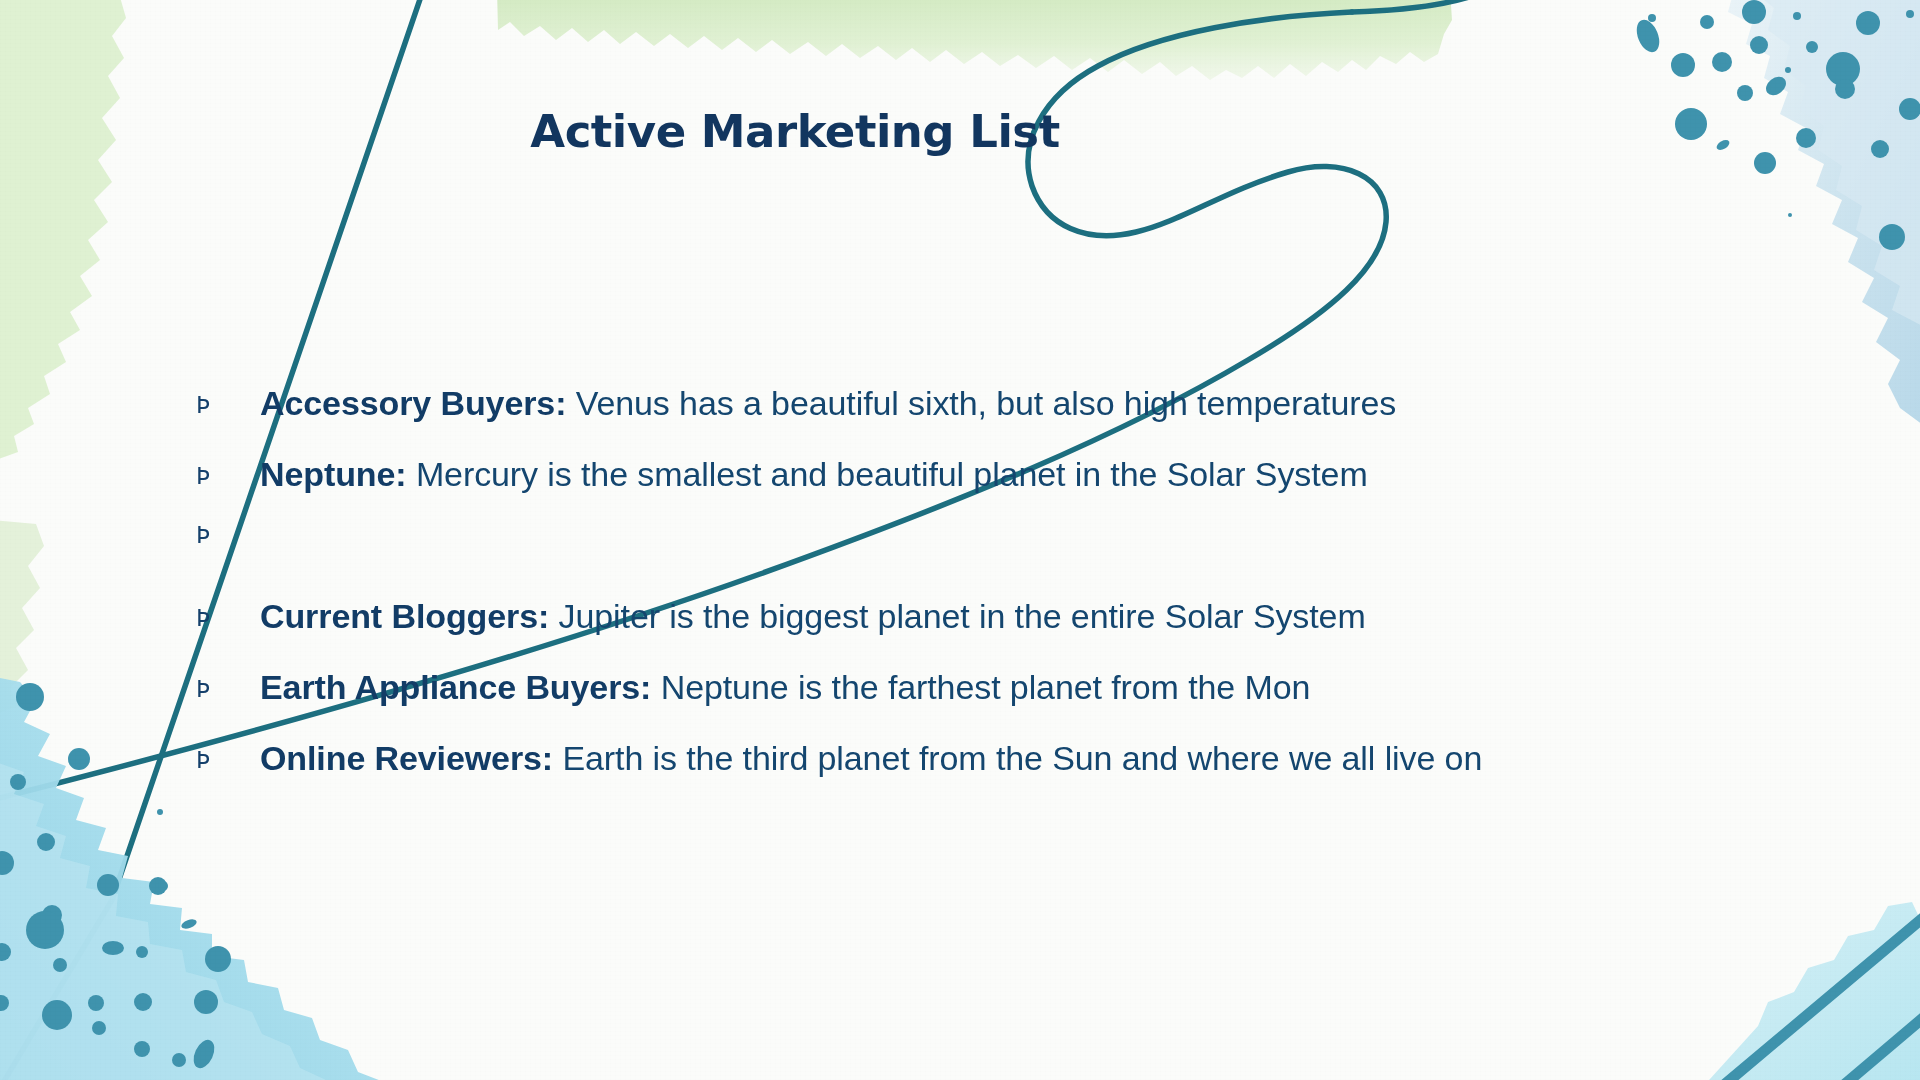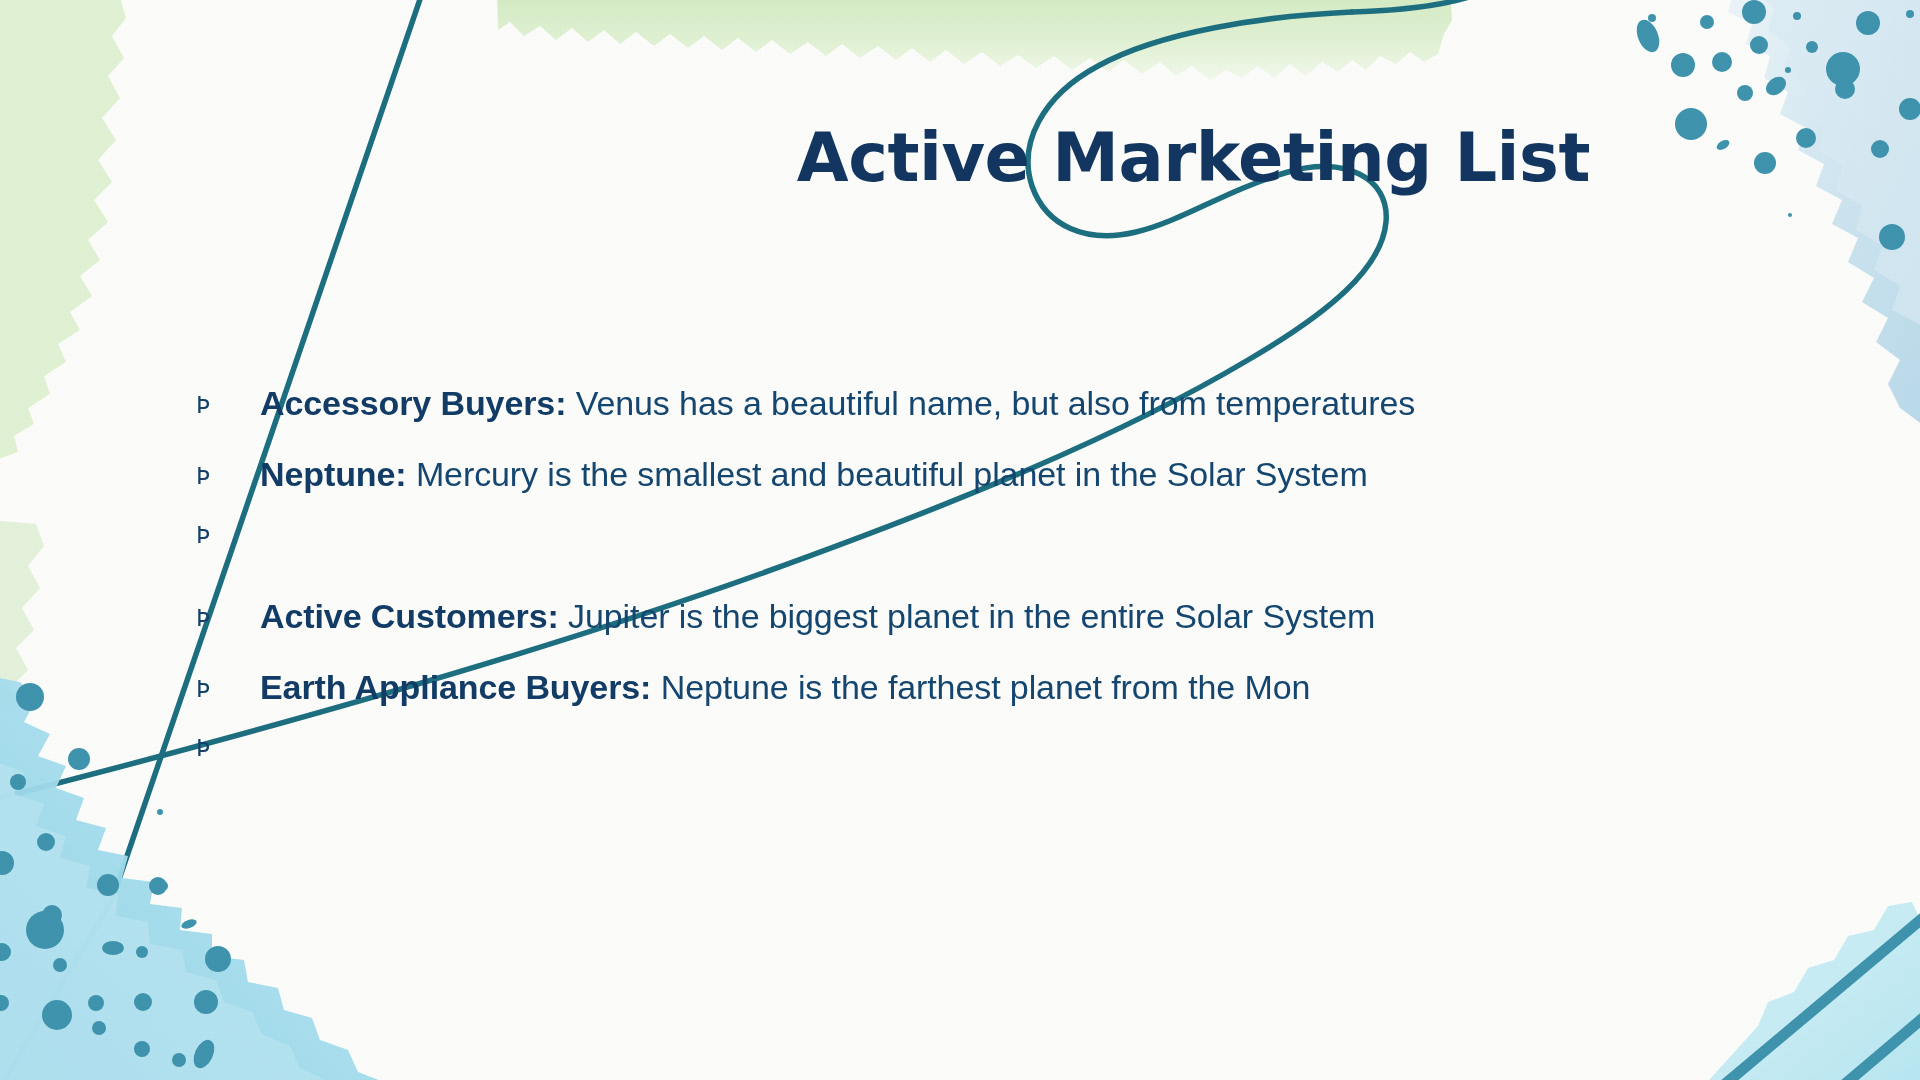--- a/index.html
+++ b/index.html
@@ -38,24 +38,24 @@
       repeating-linear-gradient(90deg, rgba(0,0,0,0.010) 0px, rgba(0,0,0,0.010) 1px, rgba(255,255,255,0) 1px, rgba(255,255,255,0) 5px);
     opacity: .5;
   }
 
   
   #title {
     position: absolute;
     left: 0;
     top: 78px;
     width: 1590px;
-    text-align: right;
+    text-align: center;
     font-family: "DejaVu Sans", sans-serif;
     font-weight: 700;
-    font-size: 67px;
+    font-size: 45px;
     letter-spacing: -0.5px;
     line-height: 1.05;
     color: #12365f;
     z-index: 6;
   }
 
   #bullet-list {
     position: absolute;
     left: 196px;
     top: 384px;
@@ -229,40 +229,41 @@
   </svg>
 
   <div id="paper-texture"></div>
 
   <h1 id="title">Active Marketing List</h1>
 
   <div id="bullet-list">
 
     <div class="bullet-row">
       <span class="bullet-marker">Þ</span>
-      <span class="bullet-text"><span class="lead">Accessory Buyers:</span> <span>Venus has a beautiful name, but also from temperatures</span></span>
+      <span class="bullet-text"><span class="lead">Accessory Buyers:</span> <span>Venus has a beautiful sixth, but also high temperatures</span></span>
     </div>
 
     <div class="bullet-row">
       <span class="bullet-marker">Þ</span>
       <span class="bullet-text"><span class="lead">Neptune:</span> <span>Mercury is the smallest and beautiful planet in the Solar System</span></span>
     </div>
 
     <div class="bullet-row">
       <span class="bullet-marker">Þ</span>
     </div>
 
     <div class="bullet-row">
       <span class="bullet-marker">Þ</span>
-      <span class="bullet-text"><span class="lead">Active Customers:</span> <span>Jupiter is the biggest planet in the entire Solar System</span></span>
+      <span class="bullet-text"><span class="lead">Current Bloggers:</span> <span>Jupiter is the biggest planet in the entire Solar System</span></span>
     </div>
 
     <div class="bullet-row">
       <span class="bullet-marker">Þ</span>
       <span class="bullet-text"><span class="lead">Earth Appliance Buyers:</span> <span>Neptune is the farthest planet from the Mon</span></span>
     </div>
 
     <div class="bullet-row">
       <span class="bullet-marker">Þ</span>
+      <span class="bullet-text"><span class="lead">Online Reviewers:</span> <span>Earth is the third planet from the Sun and where we all live on</span></span>
     </div>
 
   </div>
 </div>
 
 </body></html>

